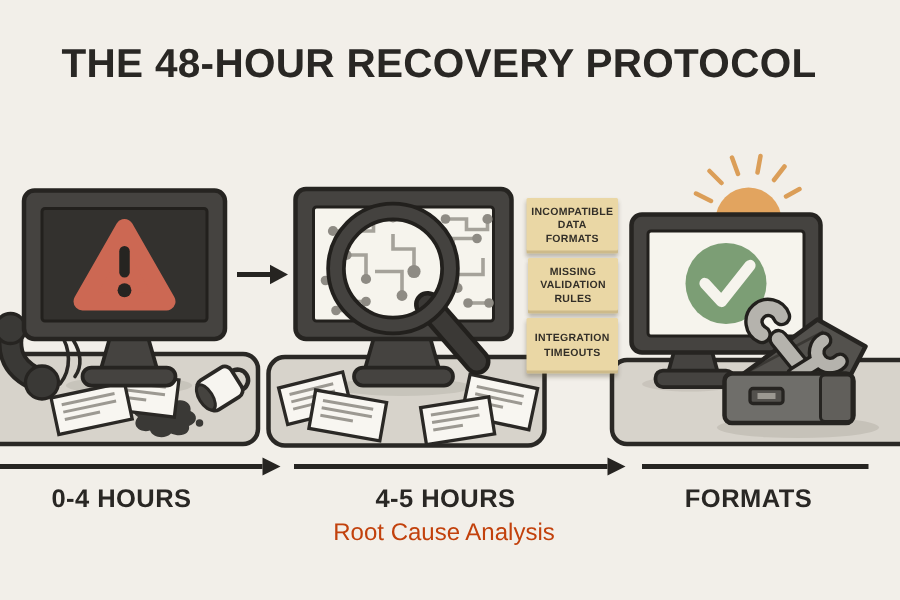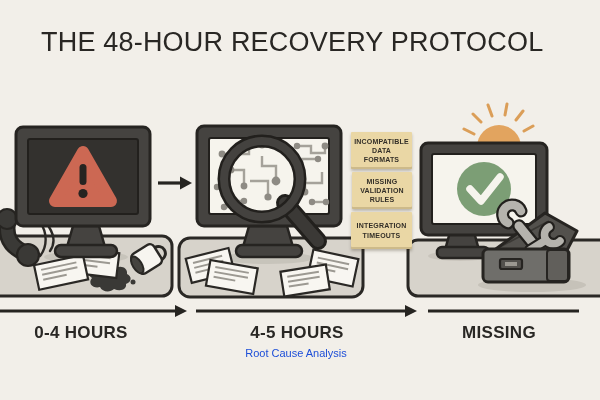--- a/index.html
+++ b/index.html
@@ -2,21 +2,21 @@
 <html><head>
 <meta charset="utf-8">
 <style>
   html,body{margin:0;padding:0;}
   .canvas{
     position:relative;width:600px;height:400px;overflow:hidden;
     background:#f2efe9;font-family:"Liberation Sans",sans-serif;
   }
   .title{
     position:absolute;left:41px;top:27px;margin:0;
-    font-size:27px;font-weight:400;letter-spacing:.2px;color:#292724;
+    font-size:27px;font-weight:700;letter-spacing:.2px;color:#292724;
     white-space:nowrap;
   }
   .scene{position:absolute;left:0;top:0;}
   .sticky{
     position:absolute;display:flex;align-items:center;justify-content:center;
     text-align:center;background:#ead7a5;color:#332f28;
     font-size:7px;font-weight:700;line-height:1.3;letter-spacing:.2px;
     padding:2px 3px;box-sizing:border-box;border-radius:1px;
     box-shadow:0 2px 3px rgba(60,50,30,.30), inset 0 -2px 0 rgba(120,100,60,.25);
   }
@@ -25,21 +25,21 @@
   .sticky-3{left:351px;top:212px;width:61px;height:37px;}
   .stage-label{
     position:absolute;top:323px;transform:translateX(-50%);
     font-size:17px;font-weight:700;letter-spacing:.3px;color:#292724;white-space:nowrap;
   }
   .stage-label.s1{left:81px;}
   .stage-label.s2{left:297px;}
   .stage-label.s3{left:499px;}
   .stage-sublabel{
     position:absolute;top:347px;left:296px;transform:translateX(-50%);
-    font-size:11px;font-weight:400;color:#1d4ed8;white-space:nowrap;
+    font-size:16px;font-weight:400;color:#c2410c;white-space:nowrap;
   }
 </style>
 </head>
 <body>
 
 <div class="canvas">
 
   <svg class="scene" width="600" height="400" viewBox="0 0 600 400">
 
     <g>
@@ -225,16 +225,16 @@
   </svg>
 
   <h1 class="title">THE 48-HOUR RECOVERY PROTOCOL</h1>
 
   <div class="sticky sticky-1">INCOMPATIBLE DATA FORMATS</div>
   <div class="sticky sticky-2">MISSING VALIDATION RULES</div>
   <div class="sticky sticky-3">INTEGRATION TIMEOUTS</div>
 
   <div class="stage-label s1">0-4 HOURS</div>
   <div class="stage-label s2">4-5 HOURS</div>
-  <div class="stage-label s3">MISSING</div>
+  <div class="stage-label s3">FORMATS</div>
   <div class="stage-sublabel">Root Cause Analysis</div>
 
 </div>
 
 </body></html>

